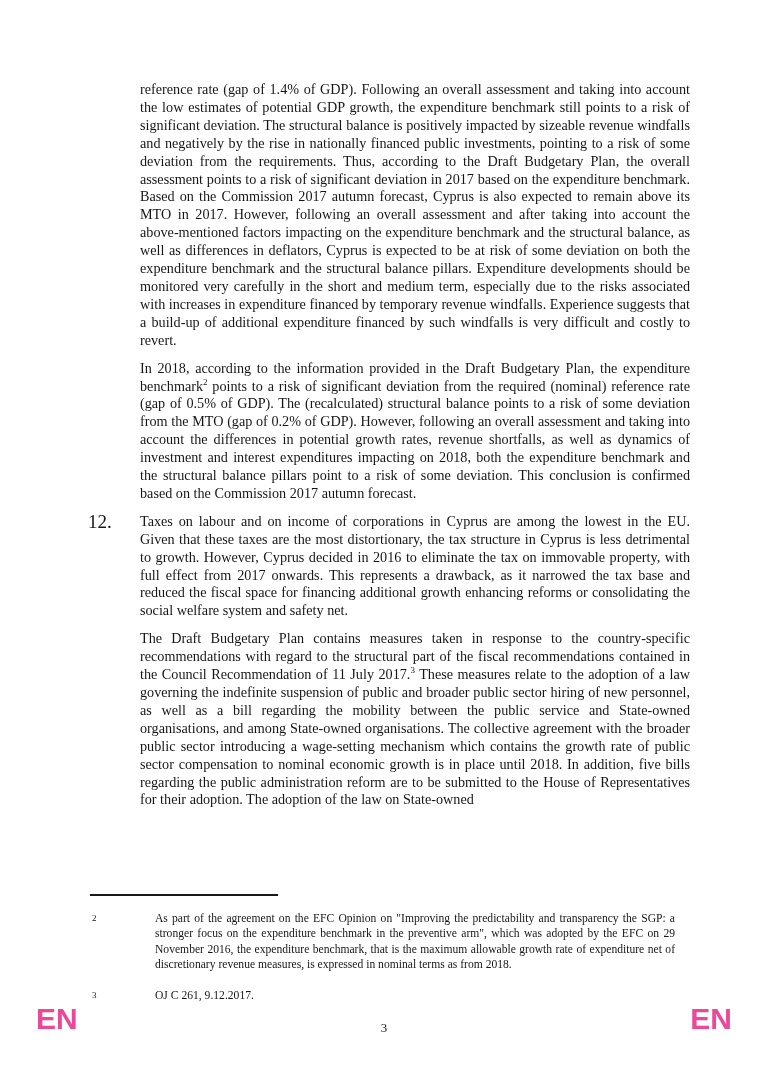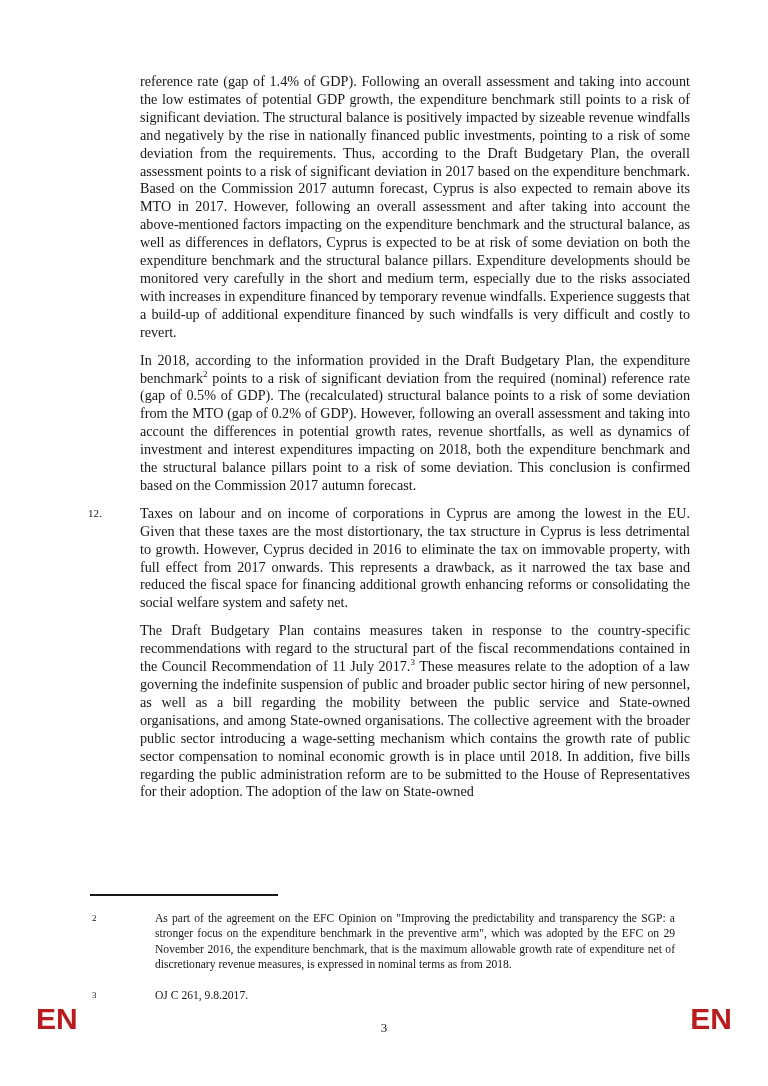--- a/index.html
+++ b/index.html
@@ -16,34 +16,34 @@
     font-family: "Liberation Serif", serif;
     overflow: hidden;
   }
   .content {
     position: absolute;
     left: 140px;
     top: 73px;
     width: 550px;
   }
   .par {
-    margin: 0 0 10px 0;
+    margin: 8px 0 10px 0;
     font-size: 14.2px;
     line-height: 17.9px;
     text-align: justify;
     font-family: Liberation Serif, serif;
   }
   .numbered {
     position: relative;
   }
   .num {
     position: absolute;
     left: -52px;
     top: 0;
-    font-size: 11px;
+    font-size: 19px;
     line-height: 17.9px;
   }
   sup.ref {
     font-size: 9px;
     line-height: 0;
     vertical-align: super;
   }
   .footnote-area {
     position: absolute;
     left: 90px;
@@ -74,21 +74,21 @@
     font-size: 11.6px;
     line-height: 15.4px;
     text-align: justify;
   }
   .footer-en {
     position: absolute;
     font-family: "Liberation Sans", sans-serif;
     font-weight: bold;
     font-size: 30px;
     line-height: 30px;
-    color: #b91c1c;
+    color: #ec4899;
   }
   .footer-en.left  { left: 36px;  top: 1004px; }
   .footer-en.right { right: 36px; top: 1004px; }
   .page-num {
     position: absolute;
     left: 0;
     right: 0;
     top: 1020px;
     text-align: center;
     font-size: 13px;
@@ -118,21 +118,21 @@
   <div class="footnote-area">
     <div class="fn-rule"></div>
 
     <div class="footnote">
       <sup class="fn-marker">2</sup>
       <p class="fn-text">As part of the agreement on the EFC Opinion on "Improving the predictability and transparency the SGP: a stronger focus on the expenditure benchmark in the preventive arm", which was adopted by the EFC on 29 November 2016, the expenditure benchmark, that is the maximum allowable growth rate of expenditure net of discretionary revenue measures, is expressed in nominal terms as from 2018.</p>
     </div>
 
     <div class="footnote">
       <sup class="fn-marker">3</sup>
-      <p class="fn-text">OJ C 261, 9.8.2017.</p>
+      <p class="fn-text">OJ C 261, 9.12.2017.</p>
     </div>
   </div>
 
   <span class="footer-en left">EN</span>
   <span class="page-num">3</span>
   <span class="footer-en right">EN</span>
 
 </div>
 
 </body></html>

